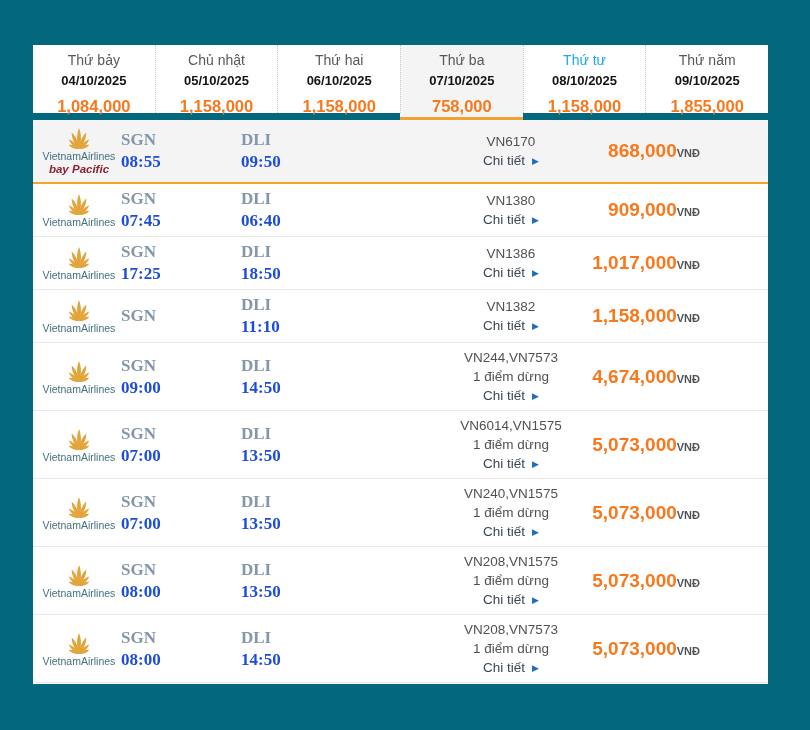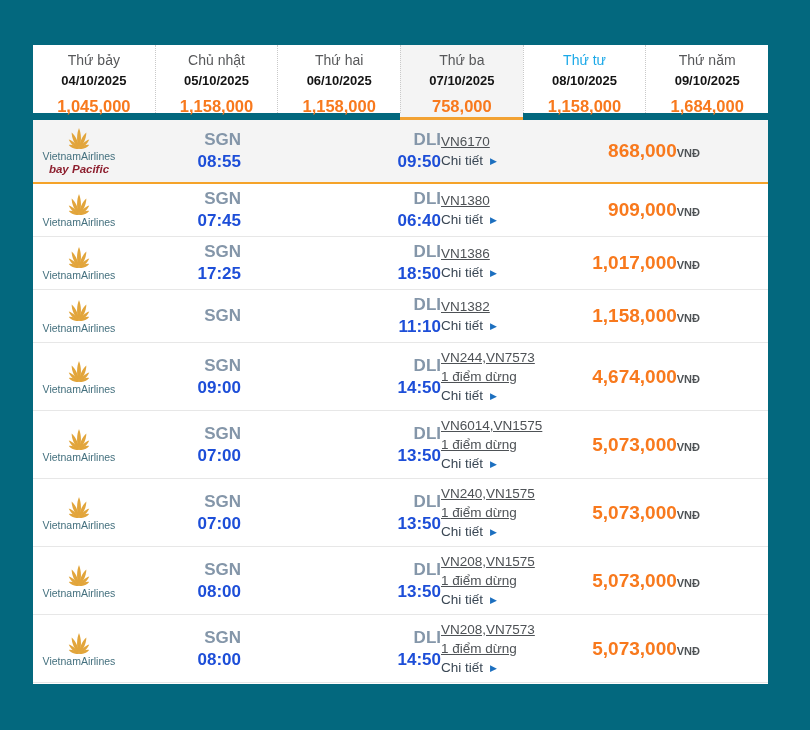--- a/index.html
+++ b/index.html
@@ -29,43 +29,43 @@
   .row.h-short{height:53px;}
   .row.h-tall{height:68px;}
 
   .c-logo{display:flex;flex-direction:column;align-items:center;justify-content:center;
           padding-left:4px;}
   .airline-name{font-size:10.5px;color:#44707E;line-height:12px;white-space:nowrap;}
   .airline-sub{font-size:11.5px;font-style:italic;font-weight:bold;color:#8E2030;
                line-height:14px;}
   .lotus{display:block;margin-bottom:1px;}
 
-  .c-dep,.c-arr{text-align:right;}
+  .c-dep,.c-arr{text-align:left;font-family:Liberation Serif, serif;}
   .code{font-size:17px;font-weight:bold;color:#8496A9;line-height:22px;}
   .time{font-size:17px;font-weight:bold;color:#1d4ed8;line-height:22px;}
 
-  .c-info{font-size:13.5px;color:#4E5256;line-height:19px;text-decoration:underline;}
+  .c-info{text-align:center;font-size:13.5px;color:#4E5256;line-height:19px;}
   .fno{white-space:nowrap;}
   .detail{color:#3A4754;cursor:pointer;display:inline-block;}
   .arrow-ic{color:#1C6FBF;font-size:9px;margin-left:7px;vertical-align:1px;}
 
   .c-price{text-align:right;padding-right:68px;white-space:nowrap;}
   .pr{font-size:19px;font-weight:bold;color:#F8791D;}
   .cur{font-size:11px;font-weight:bold;color:#4F5356;}
 </style>
 </head>
 <body>
 
 <div class="stage">
 
   <div class="tabbar">
     <div class="tab">
       <div class="day">Thứ bảy</div>
       <div class="date">04/10/2025</div>
-      <div class="tprice">1,045,000</div>
+      <div class="tprice">1,084,000</div>
     </div>
     <div class="tab">
       <div class="day">Chủ nhật</div>
       <div class="date">05/10/2025</div>
       <div class="tprice">1,158,000</div>
     </div>
     <div class="tab">
       <div class="day">Thứ hai</div>
       <div class="date">06/10/2025</div>
       <div class="tprice">1,158,000</div>
@@ -76,21 +76,21 @@
       <div class="tprice">758,000</div>
     </div>
     <div class="tab">
       <div class="day today">Thứ tư</div>
       <div class="date">08/10/2025</div>
       <div class="tprice">1,158,000</div>
     </div>
     <div class="tab">
       <div class="day">Thứ năm</div>
       <div class="date">09/10/2025</div>
-      <div class="tprice">1,684,000</div>
+      <div class="tprice">1,855,000</div>
     </div>
   </div>
 
   <div class="list">
 
     <div class="row h-first">
       <div class="c-logo">
         <svg class="lotus" width="36" height="23" viewBox="0 0 36 23">
           <g fill="#E2A53B" transform="translate(18,23)">
             <path d="M0,0 C-2.6,-6 -2.6,-15 0,-21 C2.6,-15 2.6,-6 0,0"></path>

